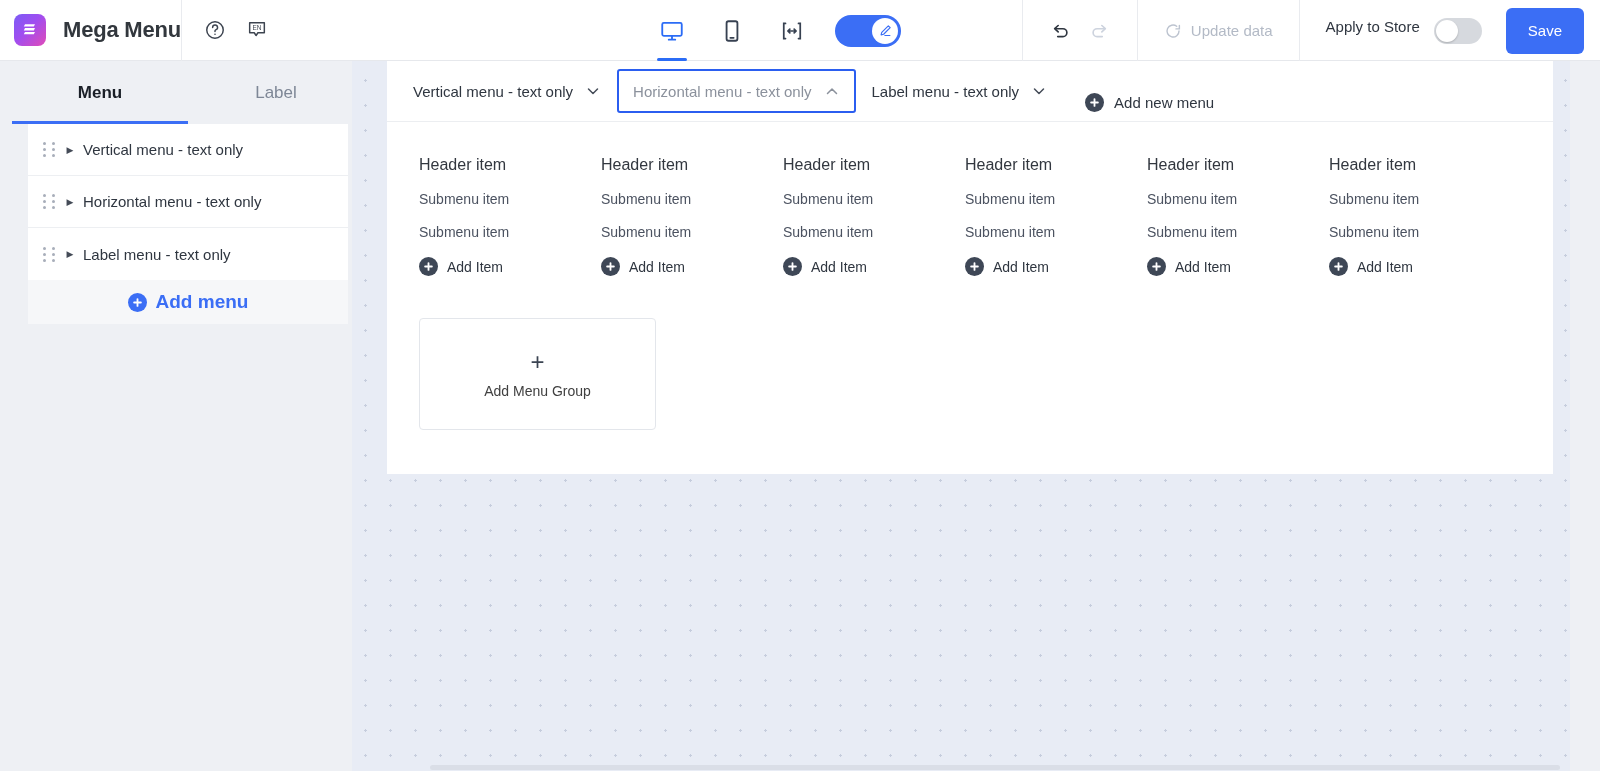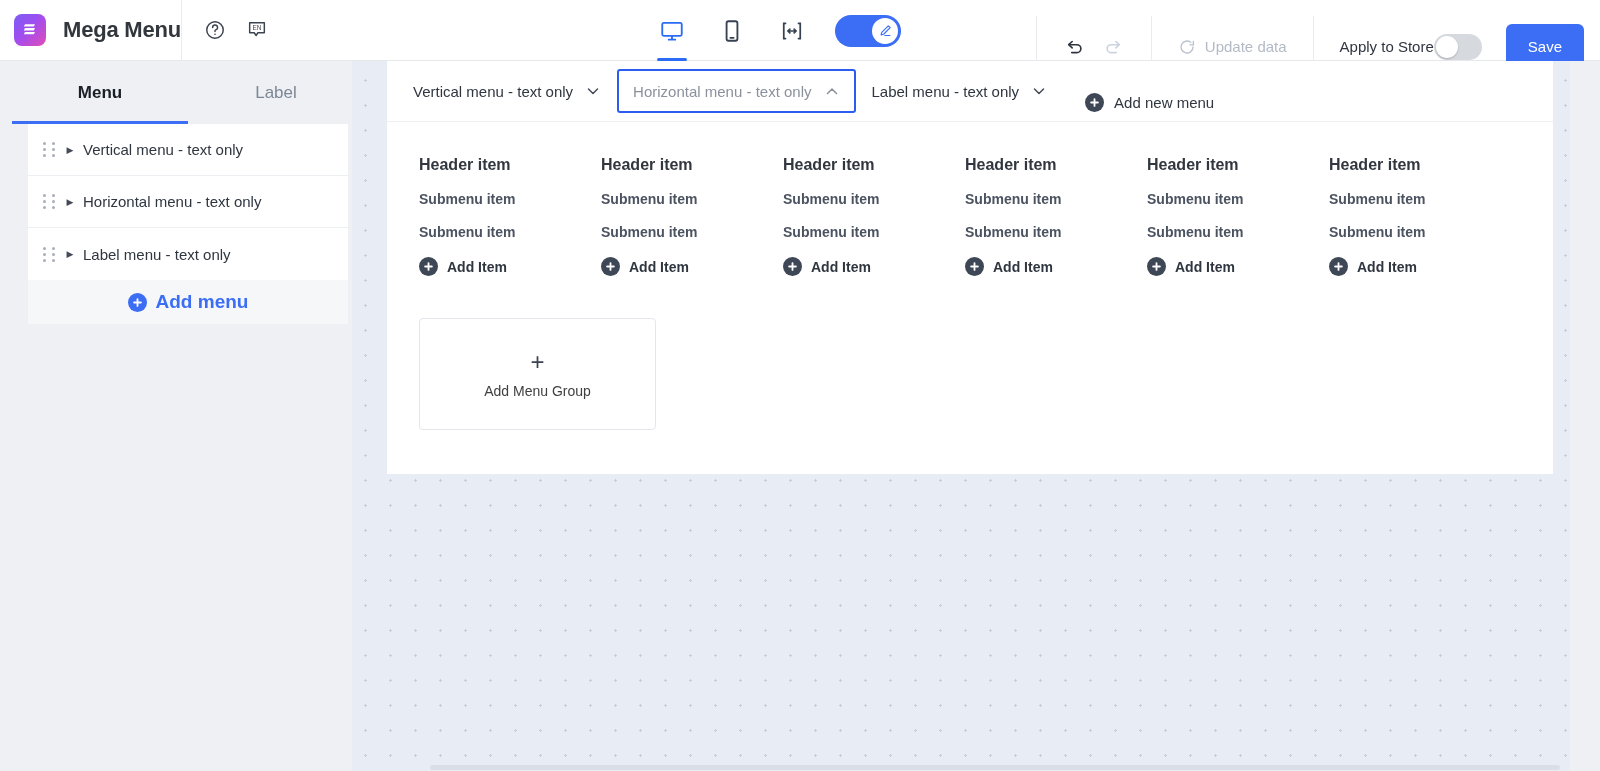--- a/index.html
+++ b/index.html
@@ -47,27 +47,27 @@
   .edit-toggle {
     width: 66px; height: 32px; border-radius: 16px; background: #3b6ef5;
     display: flex; align-items: center; justify-content: flex-end;
     padding: 3px; cursor: pointer;
   }
   .edit-knob {
     width: 26px; height: 26px; border-radius: 50%; background: #fff;
     display: flex; align-items: center; justify-content: center; color: #3b6ef5;
   }
 
-  .hdr-right { position: absolute; right: 0; top: 16px; height: 61px; display: flex; align-items: center; }
+  .hdr-right { position: absolute; right: 0; top: 0; height: 61px; display: flex; align-items: center; }
   .undo-group { display: flex; align-items: center; gap: 18px; padding: 0 26px; }
   .undo-btn { color: #2f3640; cursor: pointer; display:flex; }
   .redo-btn { color: #cdd3de; cursor: pointer; display:flex; }
   .update-group { display: flex; align-items: center; gap: 9px; padding: 0 26px;
                   color: #b3bac6; font-size: 15px; cursor: default; }
-  .apply-group { display: flex; align-items: center; padding: 0 24px 0 26px; }
+  .apply-group { display: flex; gap: 14px; padding: 0 24px 0 26px; }
   .apply-label { font-size: 15px; color: #2f3640; }
   .store-toggle {
     width: 48px; height: 26px; border-radius: 13px; background: #d6d9de;
     display: flex; align-items: center; padding: 2px; cursor: pointer;
   }
   .store-knob { width: 22px; height: 22px; border-radius: 50%; background: #fff;
                 box-shadow: 0 1px 2px rgba(0,0,0,.2); }
   .save-btn {
     margin-right: 16px; background: #3b6ef5; color: #fff; border: none;
     border-radius: 6px; padding: 0 22px; height: 46px; font-size: 15px;
@@ -142,21 +142,21 @@
     border-color: #2b5ef0; color: #8b919c;
   }
   .stage-tab .chev { color: #454c58; display: flex; }
   .stage-tab.selected .chev { color: #8b919c; }
   .add-new-menu {
     display: flex; align-items: center; gap: 10px; padding-left: 22px;
     font-size: 15px; color: #2f3640; cursor: pointer; margin-top: 22px;
   }
 
   .columns { display: flex; padding: 34px 0 0 32px; }
-  .col { width: 182px; font-weight: bold; }
+  .col { width: 182px; }
   .col-header { font-size: 16px; color: #32373f; margin-bottom: 17px; }
   .col-sub { font-size: 14px; color: #4b5260; margin-bottom: 17px; }
   .col-add { display: flex; align-items: center; gap: 9px; font-size: 14px;
              color: #2f3640; cursor: pointer; }
 
   .add-group {
     margin: 42px 0 0 32px; width: 237px; height: 112px;
     border: 1px solid #e3e6eb; border-radius: 4px;
     display: flex; flex-direction: column; align-items: center;
     justify-content: center; gap: 9px; cursor: pointer; background: #fff;

